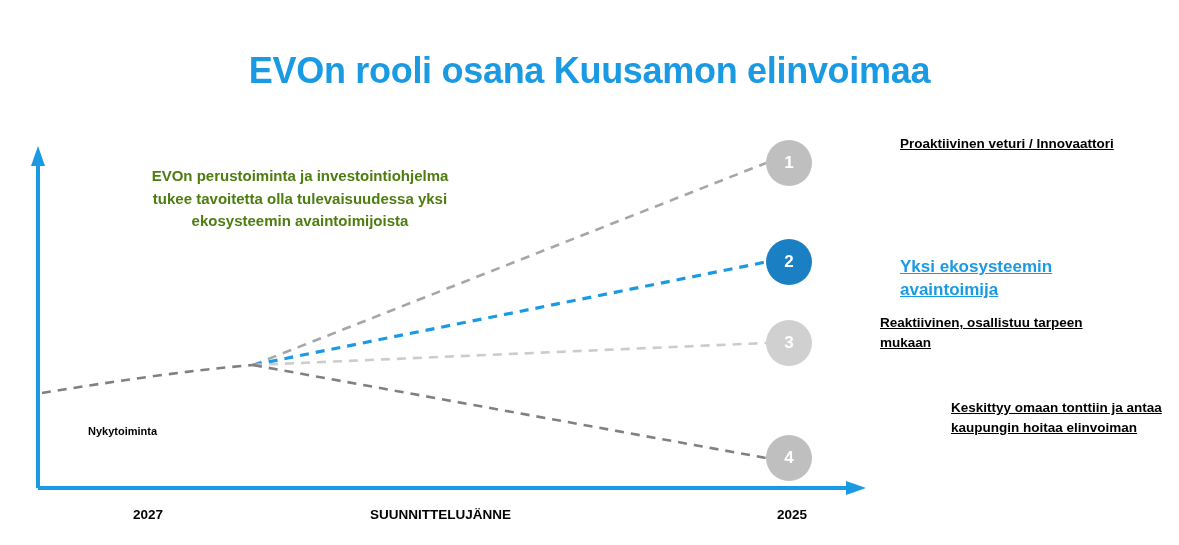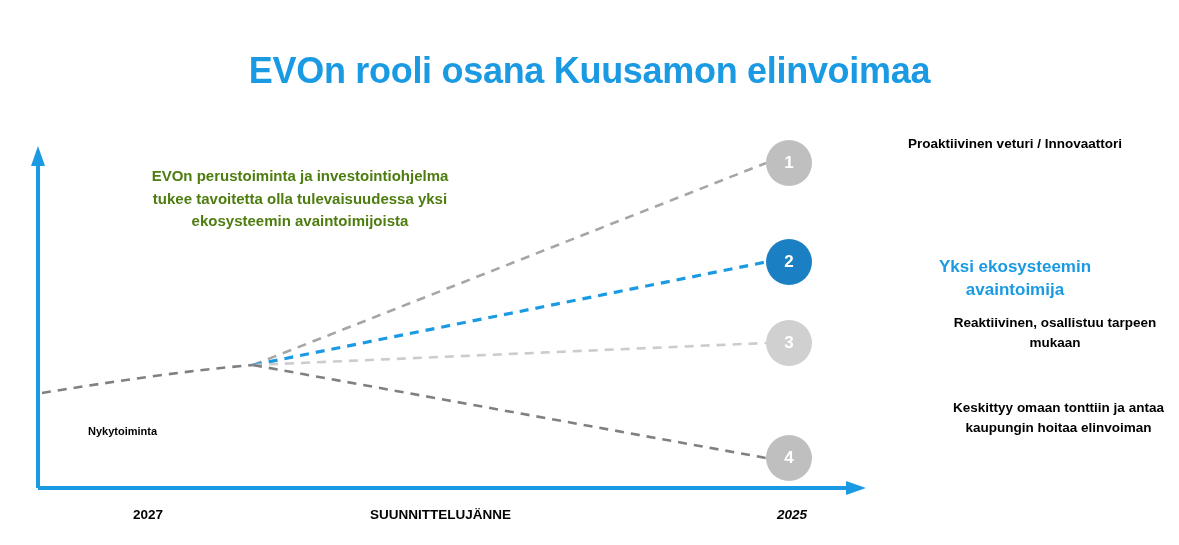--- a/index.html
+++ b/index.html
@@ -44,25 +44,25 @@
     font-weight: bold;
     color: #ffffff;
     width: 46px;
     height: 46px;
     line-height: 46px;
     text-align: center;
     pointer-events: none;
   }
   .side-text {
     position: absolute;
-    text-align: center;
     font-size: 13.5px;
     font-weight: bold;
     line-height: 1.45;
     color: #000000;
+    text-decoration: underline;
   }
   .side-text.highlight {
     color: #1b9ae4;
     font-size: 17px;
     line-height: 1.35;
   }
   #center-text {
     position: absolute;
     left: 140px;
     top: 165px;
@@ -81,21 +81,21 @@
     font-weight: bold;
   }
   .axis-tick {
     position: absolute;
     font-size: 13.5px;
     font-weight: bold;
     color: #000000;
   }
   #tick-start { left: 133px; top: 507px; }
   #tick-mid   { left: 370px; top: 507px; }
-  #tick-end   { left: 777px; top: 507px; font-style: italic; }
+  #tick-end   { left: 777px; top: 507px; }
 </style>
 </head>
 <body>
 
 <div id="slide">
 
   <div id="title">EVOn rooli osana Kuusamon elinvoimaa</div>
 
   <svg id="diagram-svg" viewBox="0 0 1179 545">
 
@@ -126,20 +126,20 @@
   <div class="node-label" style="left:766px; top:239px;">2</div>
   <div class="node-label" style="left:766px; top:320px;">3</div>
   <div class="node-label" style="left:766px; top:435px;">4</div>
 
   <div id="center-text">EVOn perustoiminta ja investointiohjelma tukee tavoitetta olla tulevaisuudessa yksi ekosysteemin avaintoimijoista</div>
 
   <div id="current-label">Nykytoiminta</div>
 
   <div class="side-text" style="left:900px; top:134px; width:230px;">Proaktiivinen veturi / Innovaattori</div>
   <div class="side-text highlight" style="left:900px; top:228px; width:230px;margin-top:28px;">Yksi ekosysteemin avaintoimija</div>
-  <div class="side-text" style="left:940px; top:313px; width:230px;">Reaktiivinen, osallistuu tarpeen mukaan</div>
+  <div class="side-text" style="left:880px; top:313px; width:230px;">Reaktiivinen, osallistuu tarpeen mukaan</div>
   <div class="side-text" style="left:951px; top:398px; width:215px;">Keskittyy omaan tonttiin ja antaa kaupungin hoitaa elinvoiman</div>
 
   <div class="axis-tick" id="tick-start">2027</div>
   <div class="axis-tick" id="tick-mid">SUUNNITTELUJÄNNE</div>
   <div class="axis-tick" id="tick-end">2025</div>
 
 </div>
 
 </body></html>

